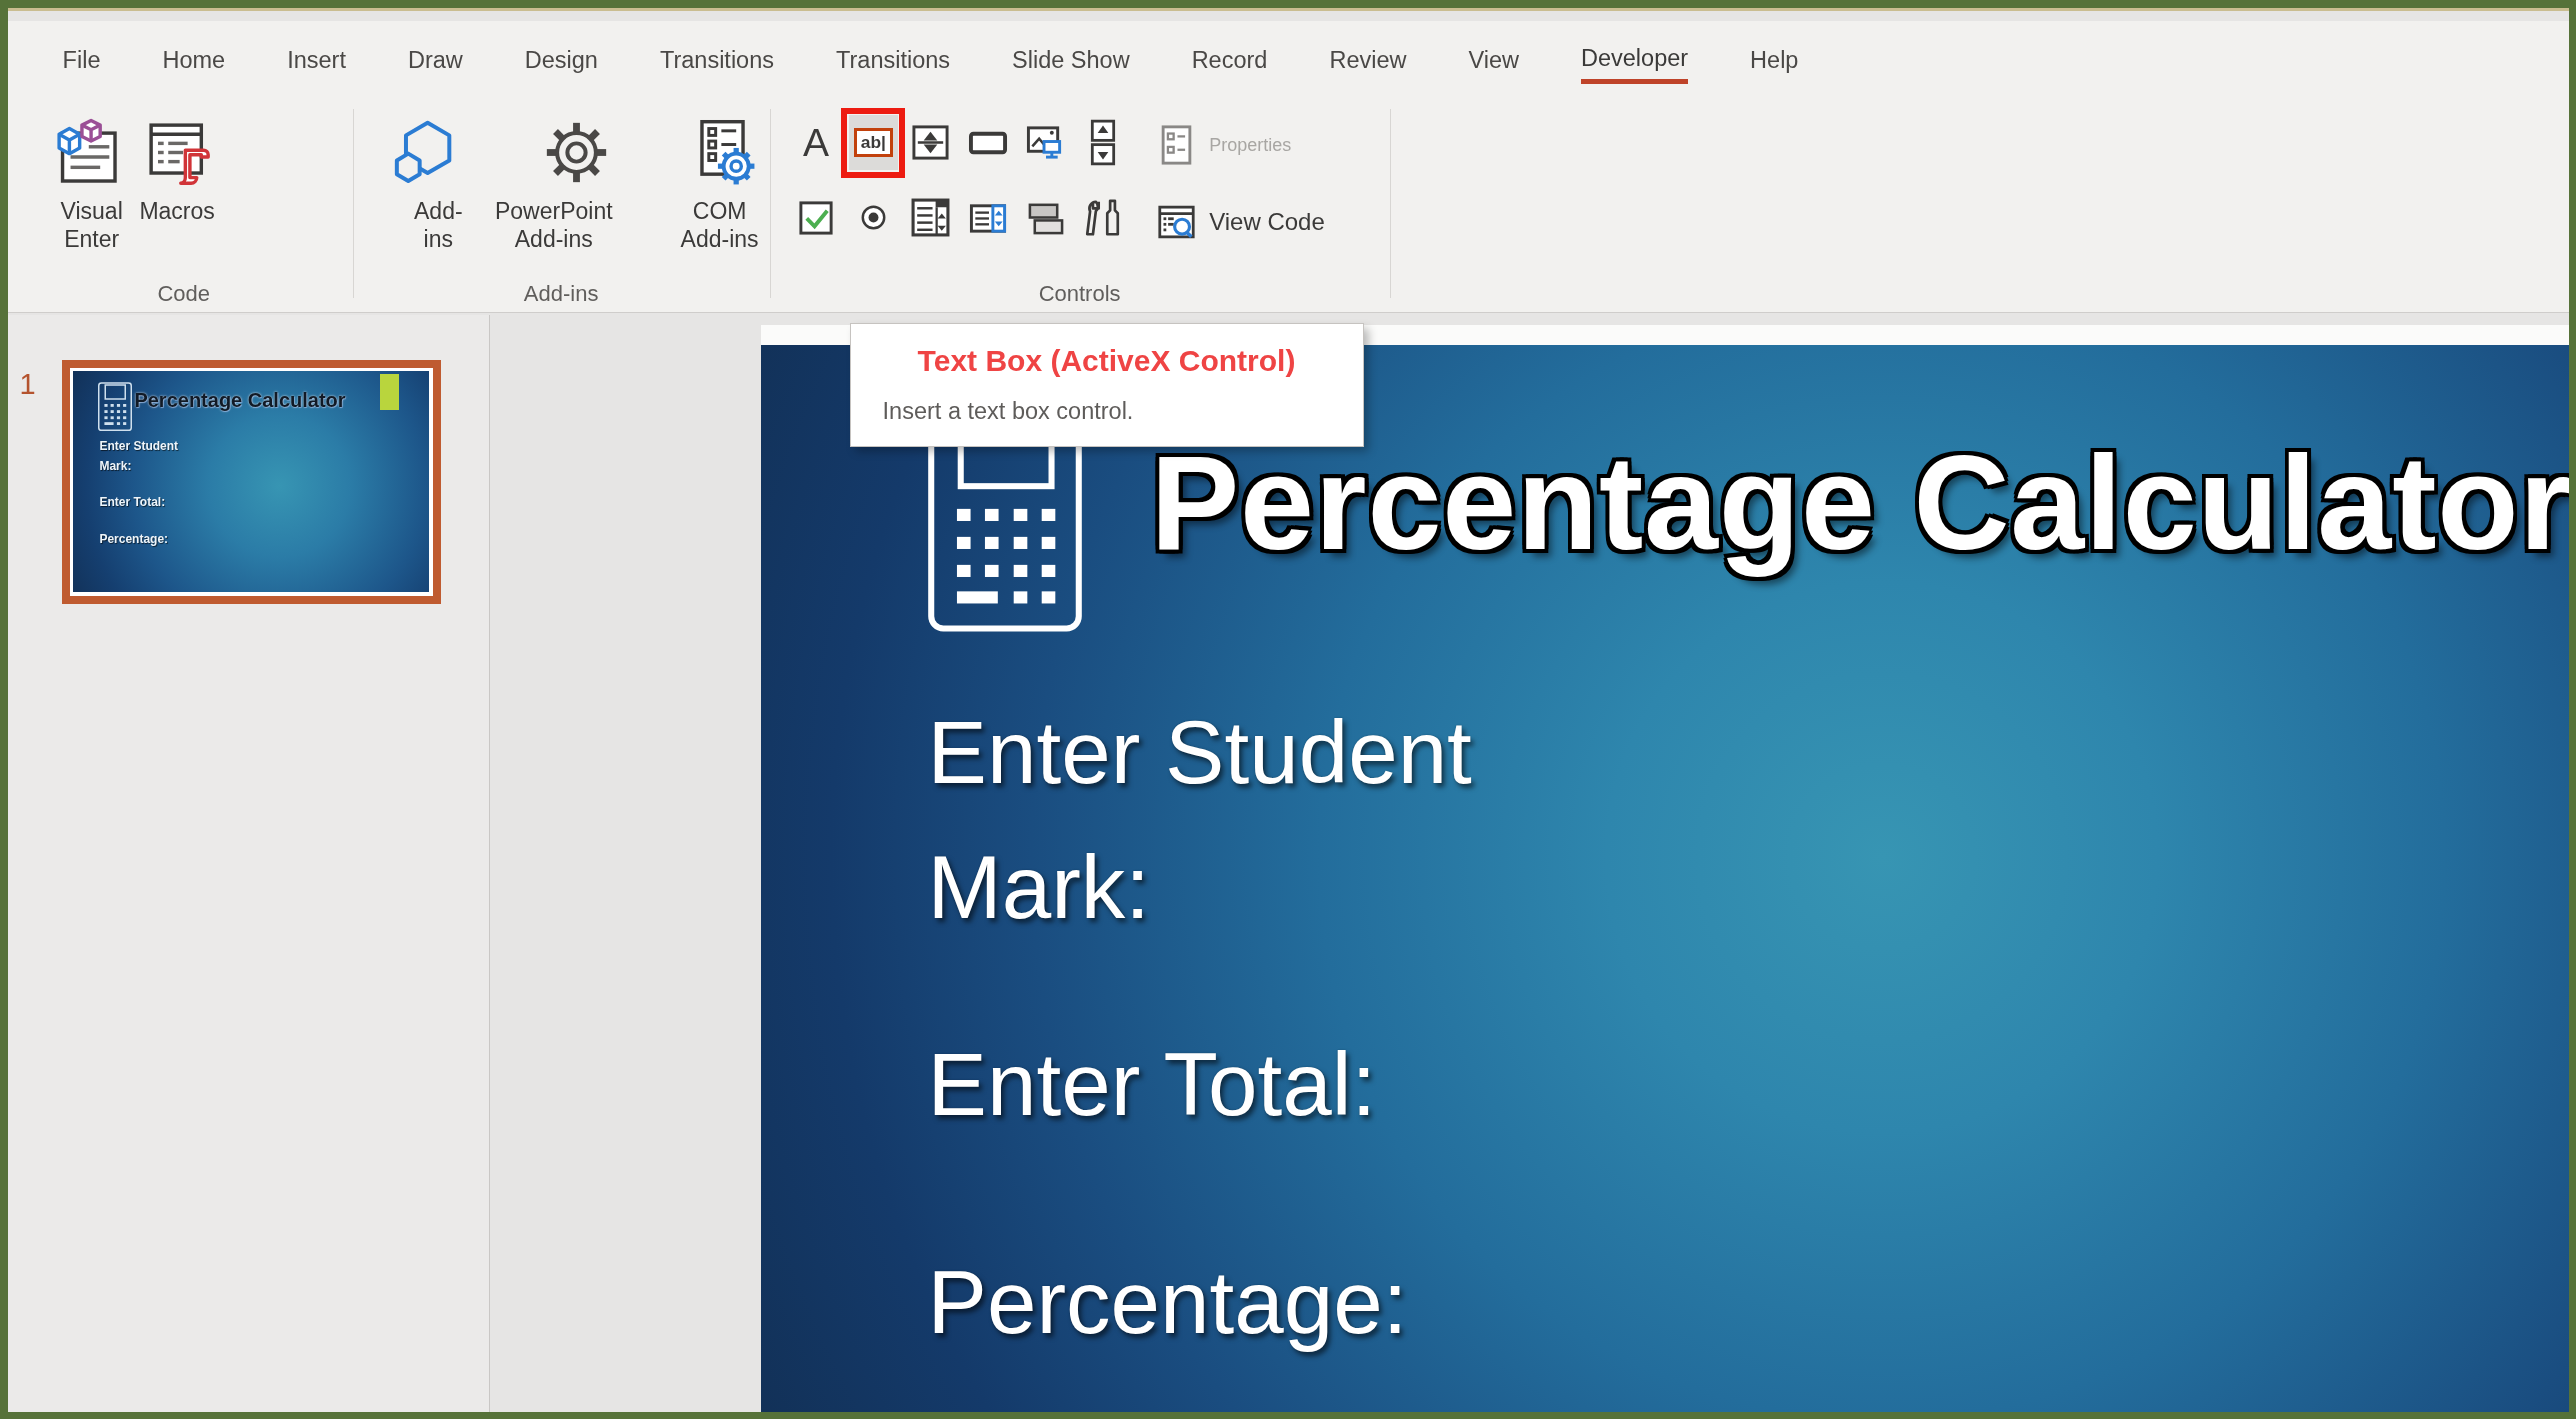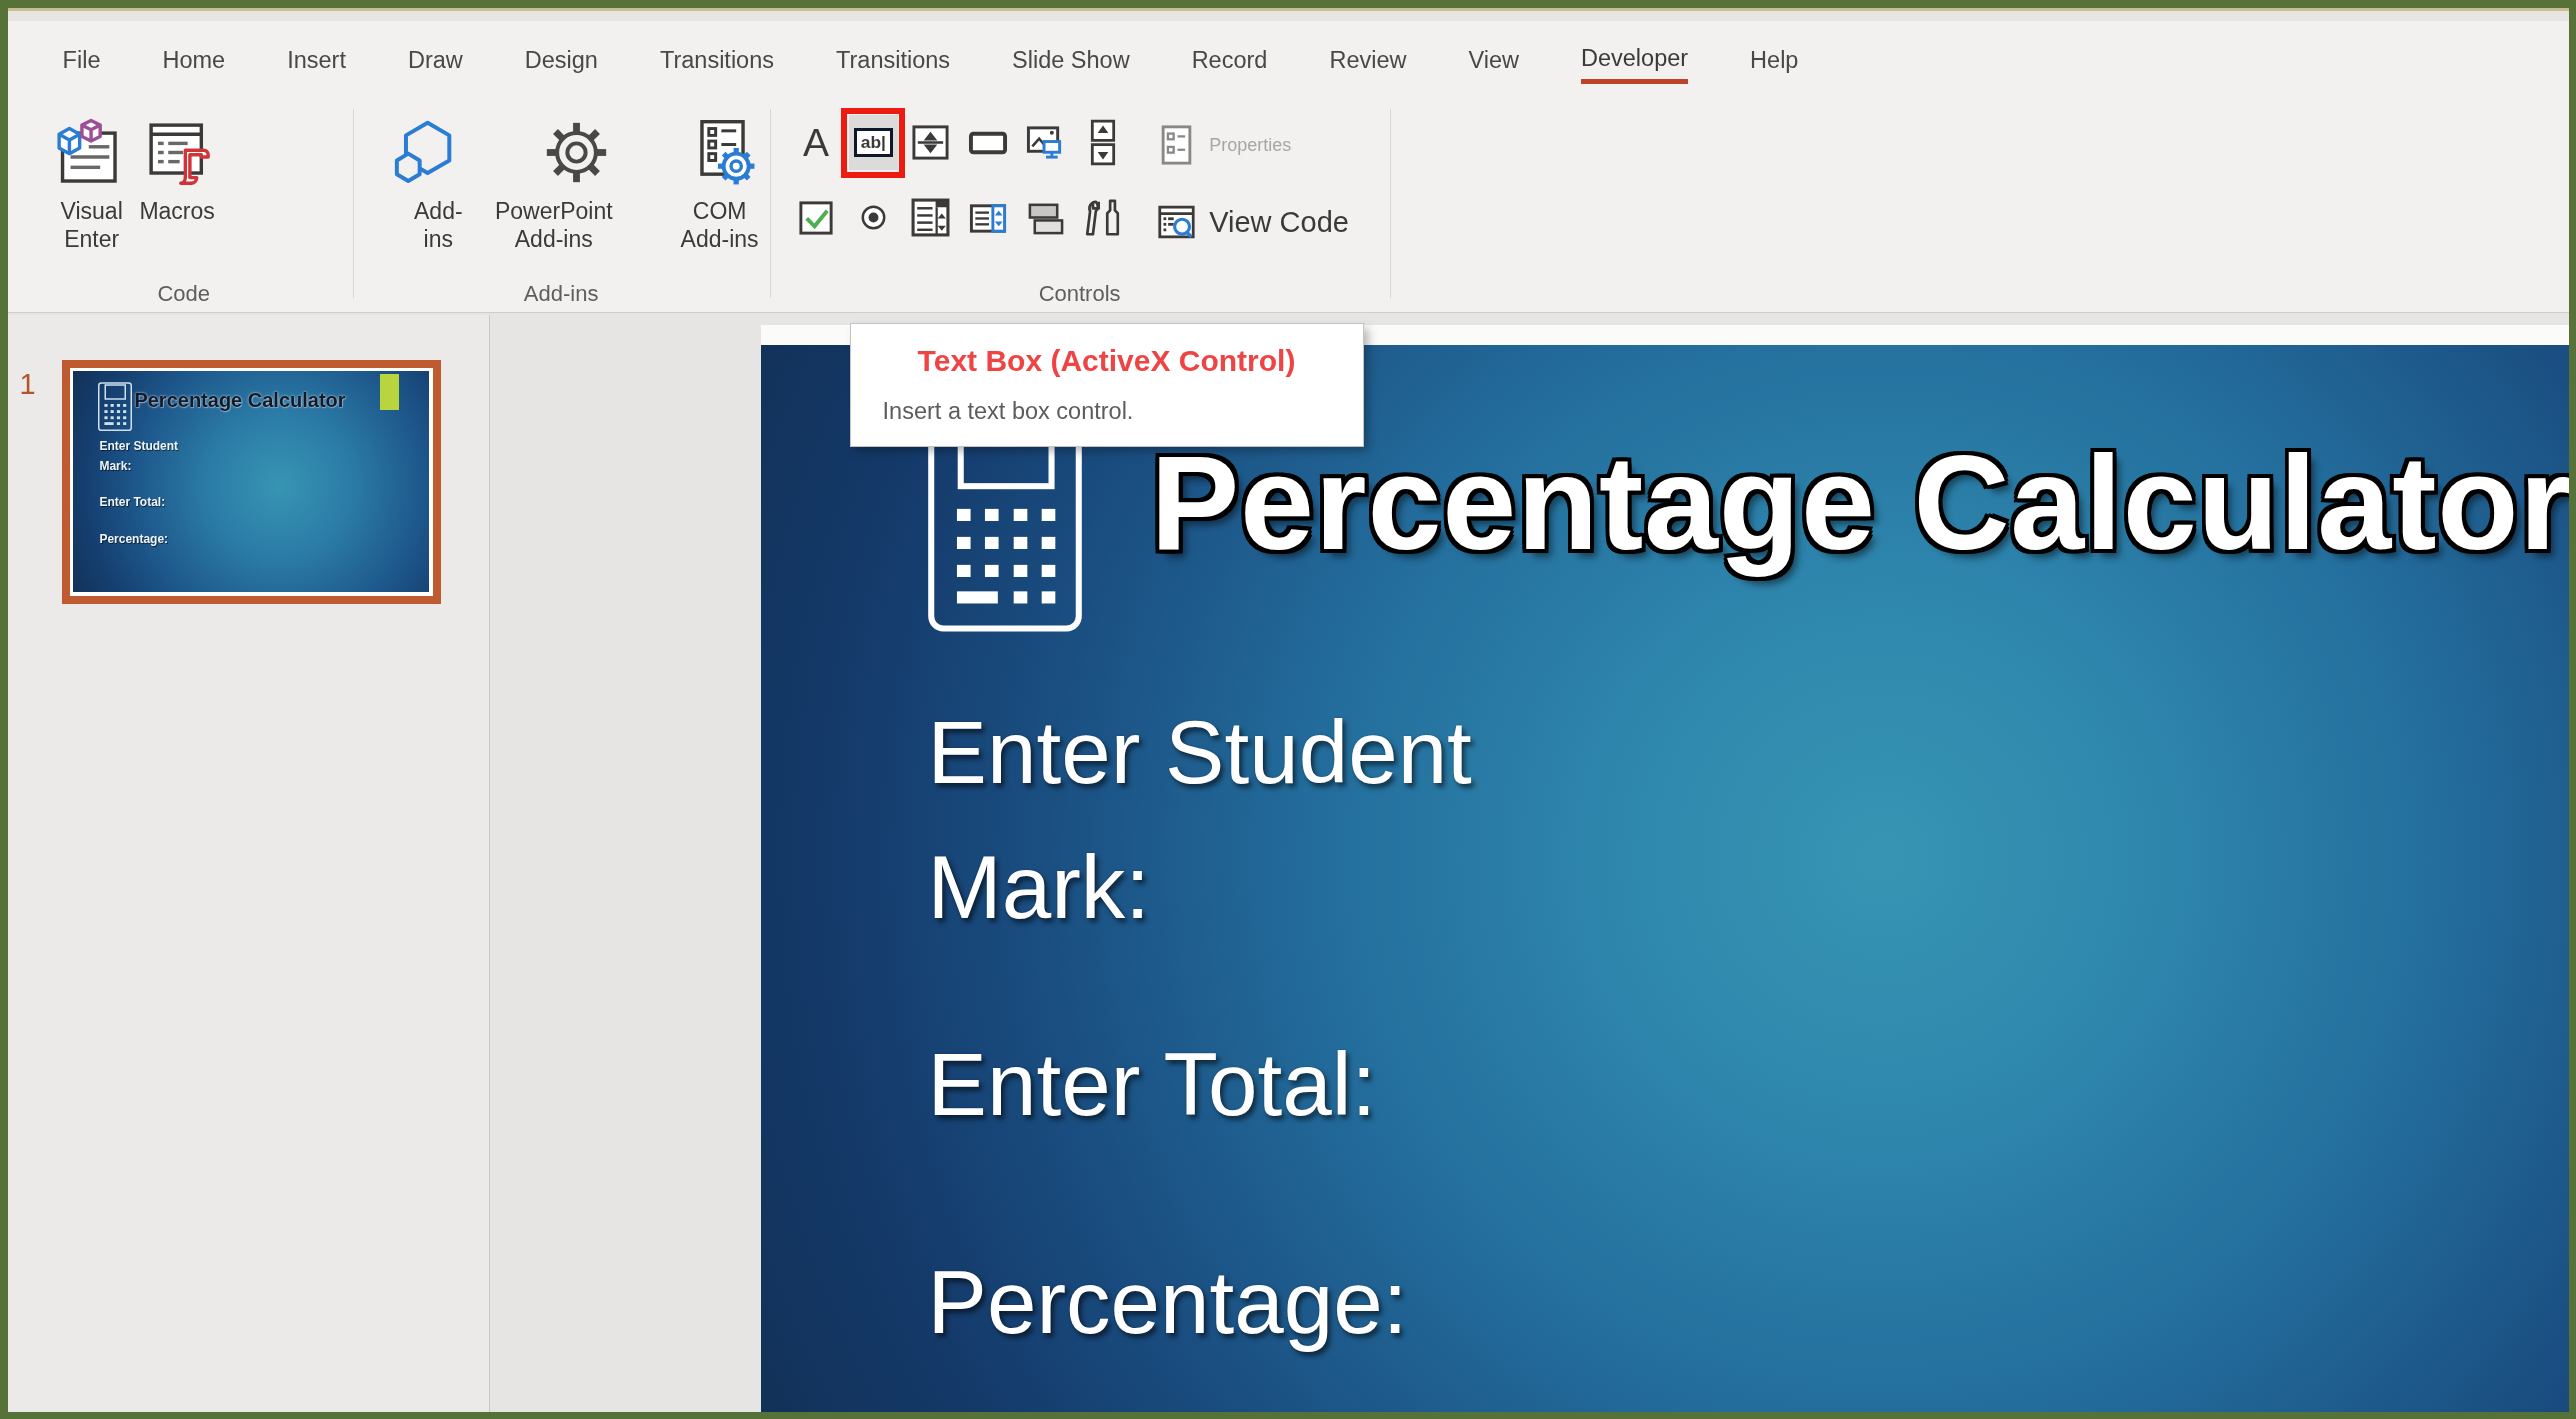--- a/index.html
+++ b/index.html
@@ -51,21 +51,21 @@
   }
   .ctrl-cell.hl { background:#dcdbd9; }
   .red-frame {
     position:absolute; left:-7.6px; top:-7.6px; right:-7.6px; bottom:-7.6px;
     border:6px solid #ed1b10; z-index:3;
   }
   .props-col { position:absolute; left:383px; top:23px; }
   .props-row { display:flex; align-items:center; height:47px; margin-bottom:30px; }
   .props-row .picon { width:45px; display:flex; justify-content:center; margin-right:10.6px; }
   .props-label-disabled { font-size:18px; color:#a8a6a3; }
-  .props-label { font-size:29px; color:#3b3a39; }
+  .props-label { font-size:24px; color:#3b3a39; }
 
   
   #workspace { position:absolute; left:0; top:307px; width:100%; height:1097px; background:#e6e5e4; }
   #thumb-panel {
     position:absolute; left:0; top:0; width:482px; height:100%;
     background:#ebeae9; border-right:1.5px solid #c9c7c5;
   }
   .slide-num { position:absolute; left:12px; top:53px; font-size:29px; color:#b4532e; }
   #thumb {
     position:absolute; left:54px; top:45px;
@@ -258,21 +258,21 @@
     </div>
 
     <div class="group" style="left:763px; width:618px;">
       <div class="ctrl-grid">
         <div class="ctrl-row">
           <div class="ctrl-cell">
             <span style="font-size:39px;color:#3b3a39;line-height:39px;">A</span>
           </div>
           <div class="ctrl-cell hl">
             <div class="red-frame"></div>
-            <div style="border:3px solid #0f172a;background:#fff;width:39px;height:29px;display:flex;align-items:center;justify-content:center;">
+            <div style="border:3px solid #c2410c;background:#fff;width:39px;height:29px;display:flex;align-items:center;justify-content:center;">
               <span style="font-size:17.4px;color:#3b3a39;font-weight:bold;">ab|</span>
             </div>
           </div>
           <div class="ctrl-cell">
             <svg width="39" height="39" viewBox="0 0 40 40">
               <rect x="3" y="4" width="34" height="32" fill="#ffffff" stroke="#3b3a39" stroke-width="3"></rect>
               <path d="M20 9 l7 9 h-14 z" fill="#3b3a39"></path>
               <line x1="7" y1="20" x2="33" y2="20" stroke="#3b3a39" stroke-width="2.6"></line>
               <path d="M20 31 l7 -9 h-14 z" fill="#3b3a39"></path>
             </svg>

